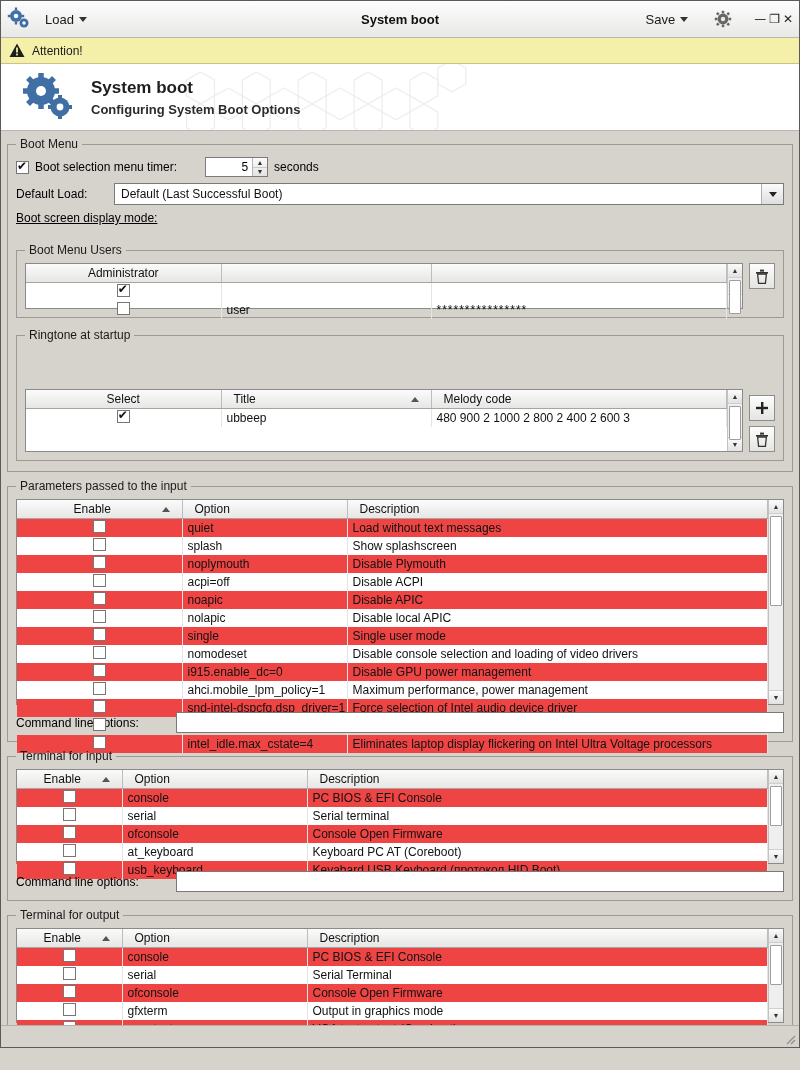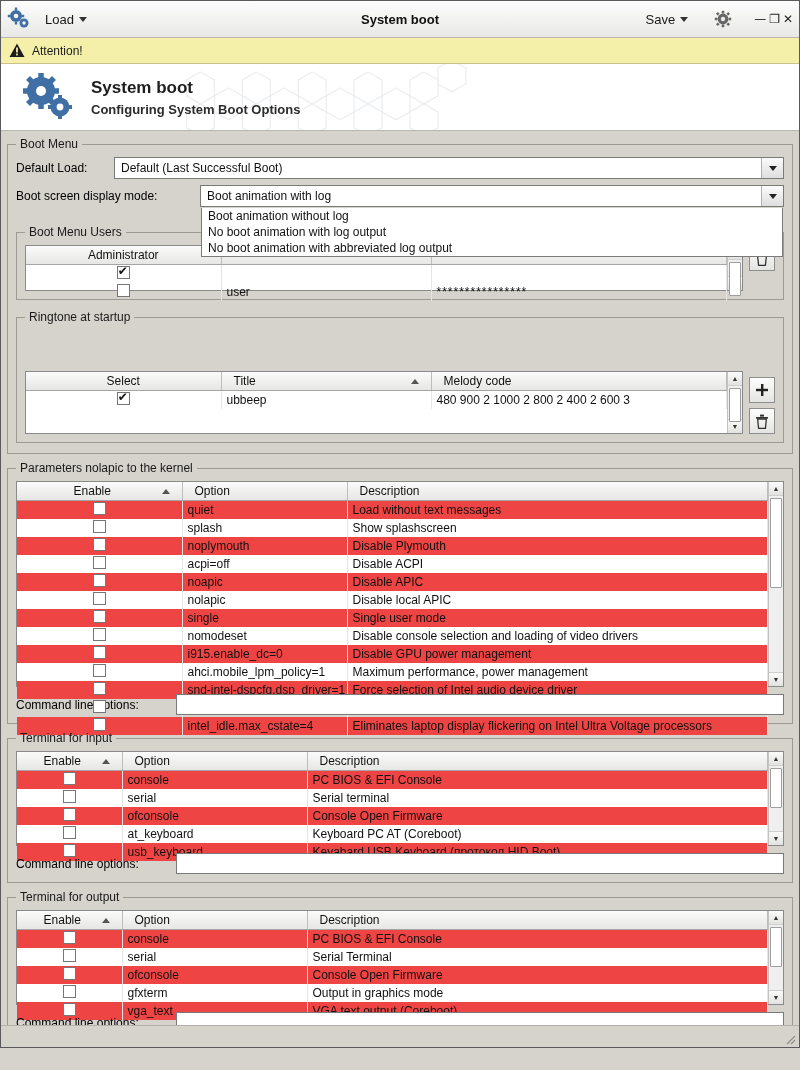--- a/index.html
+++ b/index.html
@@ -286,44 +286,45 @@
       <div class="banner-title">System boot</div>
       <div class="banner-sub">Configuring System Boot Options</div>
     </div>
   </div>
 
   <div class="content">
 
     <fieldset>
       <legend>Boot Menu</legend>
 
+      <div class="row">
+        <span class="cb checked"></span>
+        <span class="lbl">Boot selection menu timer:</span>
+        <span class="spin" style="margin-left:22px;">
+          <input type="text" value="5" style="">
+          <span class="spin-btns">
+            <div>▲</div>
+            <div>▼</div>
+          </span>
+        </span>
+        <span class="lbl">seconds</span>
+      </div>
 
       <div class="row">
         <span class="lbl" style="width:92px">Default Load:</span>
         <span class="combo">
           <span>Default (Last Successful Boot)</span>
           <span class="arrow">
               <i></i>
             </span>
         </span>
       </div>
 
-      <div class="row" style="margin-bottom:18px;position:relative;">
+      <div class="row" style="margin-bottom:18px;position:relative;text-decoration:underline;">
         <span class="lbl" style="width:178px">Boot screen display mode:</span>
-        <span class="combo">
-          <span>Boot animation with log</span>
-          <span class="arrow">
-              <i></i>
-            </span>
-          <span class="dropdown">
-            <div>Boot animation without log</div>
-            <div>No boot animation with log output</div>
-            <div>No boot animation with abbreviated log output</div>
-          </span>
-        </span>
       </div>
 
       <fieldset style="margin-top:10px;">
         <legend>Boot Menu Users</legend>
         <div style="display:flex;align-items:flex-start;">
           <div class="tbl-wrap" style="flex:1;height:46px;">
             <div class="tbl">
               <table>
                 <colgroup>
                     <col style="width:195px">
@@ -419,21 +420,21 @@
                 <rect x="5" y="0.6" width="4" height="2" fill="#333"></rect>
                 <path d="M2.6 5 L11.4 5 L10.4 14.4 L3.6 14.4 Z" fill="none" stroke="#333" stroke-width="1.3"></path>
               </svg>
             </div>
           </div>
         </div>
       </fieldset>
     </fieldset>
 
     <fieldset>
-      <legend>Parameters nolapic to the kernel</legend>
+      <legend>Parameters passed to the input</legend>
       <div class="tbl-wrap" style="height:206px;">
         <div class="tbl">
           <table>
             <colgroup>
                 <col style="width:165px">
                 <col style="width:165px">
                 <col>
               </colgroup>
             <thead>
               <tr>

